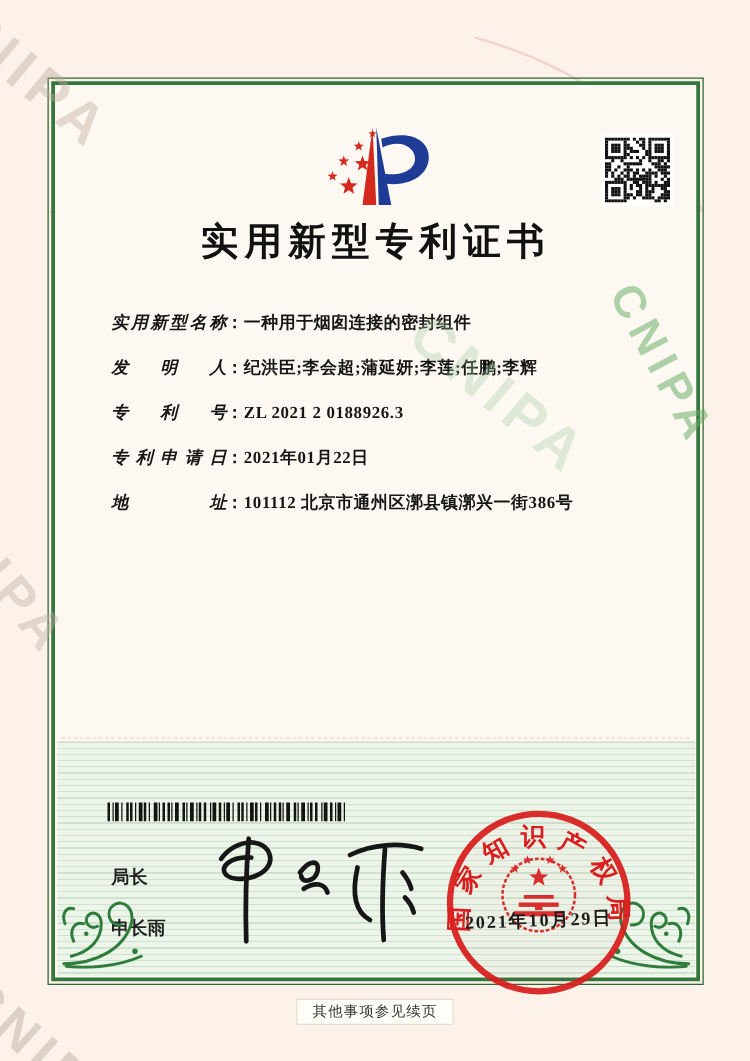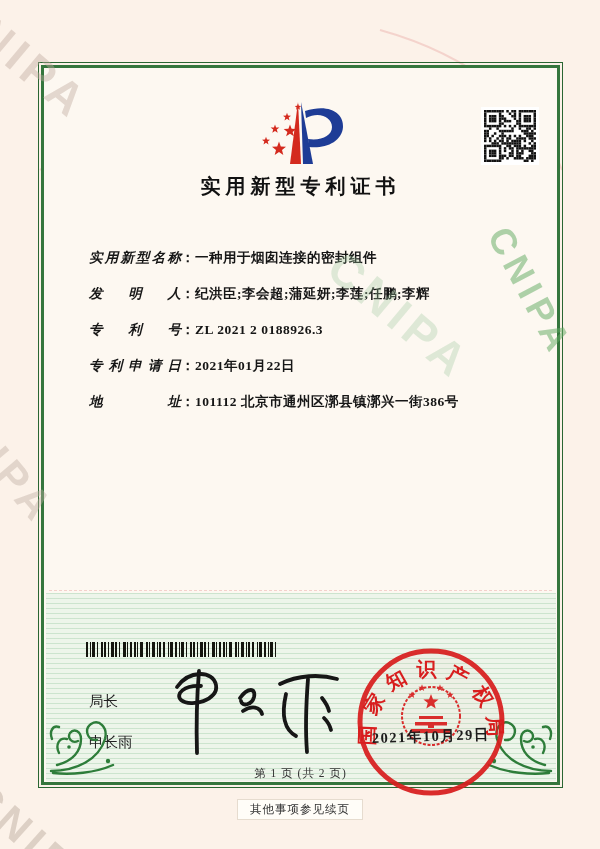--- a/index.html
+++ b/index.html
@@ -28,38 +28,38 @@
       z-index:11;}
   .red-scallop{position:absolute;left:10px;right:10px;top:527px;border-top:1px dashed rgba(215,90,90,.25);z-index:12;}
   .flourish{position:absolute;z-index:14;}
   
   .cert-no{position:absolute;left:37px;top:40px;font-size:13.5px;font-weight:600;
            letter-spacing:2.5px;color:#1d1d1d;z-index:13;}
   .qr{position:absolute;left:442px;top:44px;width:58px;height:58px;background:#fff;
       padding:3px;box-sizing:border-box;z-index:13;}
   .logo{position:absolute;left:212px;top:34px;width:100px;height:74px;z-index:13;}
   .title{position:absolute;left:0;top:110px;width:100%;text-align:center;
-         font-size:20px;font-weight:700;letter-spacing:5px;color:#111;z-index:13;}
+         font-size:30px;font-weight:700;letter-spacing:5px;color:#111;z-index:13;}
   
   .fields{position:absolute;left:50px;top:186px;width:430px;z-index:13;
           font-size:13.5px;font-weight:700;color:#161616;}
   .frow{position:relative;height:36px;line-height:18px;}
   .fl{display:inline-block;width:92px;text-align:justify;text-align-last:justify;vertical-align:top;font-style:italic;}
   .fc{display:inline-block;width:14px;}
   .fv{letter-spacing:.5px;}
   .pair2{position:absolute;left:212px;top:0;white-space:nowrap;}
   .pair2 .fl{width:88px;}
   
   .paras{position:absolute;left:49px;top:427px;width:424px;z-index:13;
          font-size:13px;line-height:22.5px;color:#222;text-align:justify;font-style:italic;}
   .paras p{margin:0;text-indent:2em;}
   
   .barcode{position:absolute;left:47px;top:579px;width:196px;height:15px;z-index:13;}
   .director{position:absolute;left:50px;top:629px;z-index:13;
-            font-family:"Liberation Sans",sans-serif;font-weight:normal;font-size:14.5px;color:#222;}
+            font-family:"Liberation Sans",sans-serif;font-weight:bold;font-size:14.5px;color:#222;}
   .director .name{display:block;margin-top:22px;}
   .sig{position:absolute;left:100px;top:592px;z-index:25;}
   .seal{position:absolute;left:307px;top:577px;z-index:30;}
   .page-info{position:absolute;left:0;top:703px;width:100%;text-align:center;
              font-size:11.5px;color:#333;z-index:13;letter-spacing:1px;}
   .foot-note{position:absolute;left:50%;top:799px;transform:translateX(-50%);
              background:#fffdf8;border:1px solid #e6dccf;padding:2px 12px;
              font-size:11.5px;color:#333;z-index:12;letter-spacing:1px;}
 </style>
 </head>
@@ -486,16 +486,15 @@
       <polygon points="94.0,44.2 94.9,46.7 97.6,46.8 95.5,48.5 96.2,51.1 94.0,49.6 91.8,51.1 92.5,48.5 90.4,46.8 93.1,46.7"></polygon>
       <polygon points="104.0,51.2 104.9,53.7 107.6,53.8 105.5,55.5 106.2,58.1 104.0,56.6 101.8,58.1 102.5,55.5 100.4,53.8 103.1,53.7"></polygon>
       <rect x="73" y="76" width="24" height="3"></rect>
       <rect x="69" y="82" width="32" height="3.5"></rect>
       <rect x="65" y="89" width="40" height="4"></rect>
       <rect x="82" y="83" width="6" height="5"></rect>
     </g>
     <text x="85" y="101" text-anchor="middle" font-size="14.5" font-weight="bold" fill="#1c1c1c" letter-spacing="1.5" transform="rotate(-2 85 99)" font-family="Liberation Serif, serif">2021年10月29日</text>
   </svg>
 
-  <div class="page-info">第 1 页 (共 2 页)</div>
 </div>
 
 <div class="foot-note">其他事项参见续页</div>
 
 </body></html>

